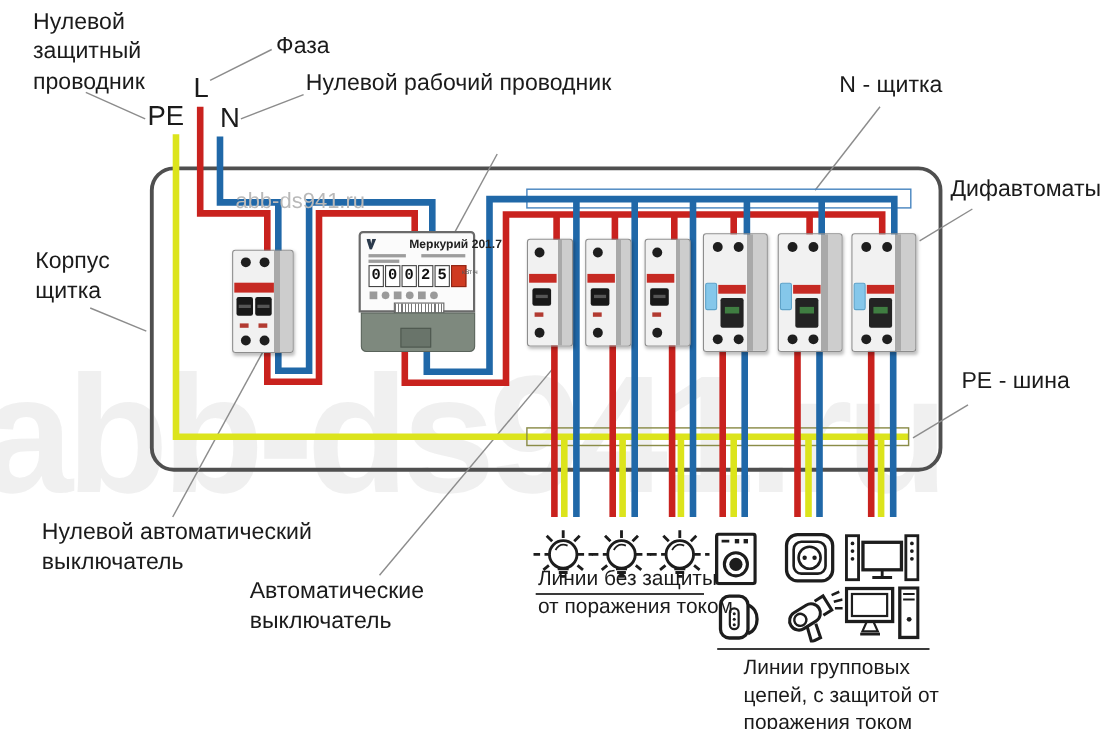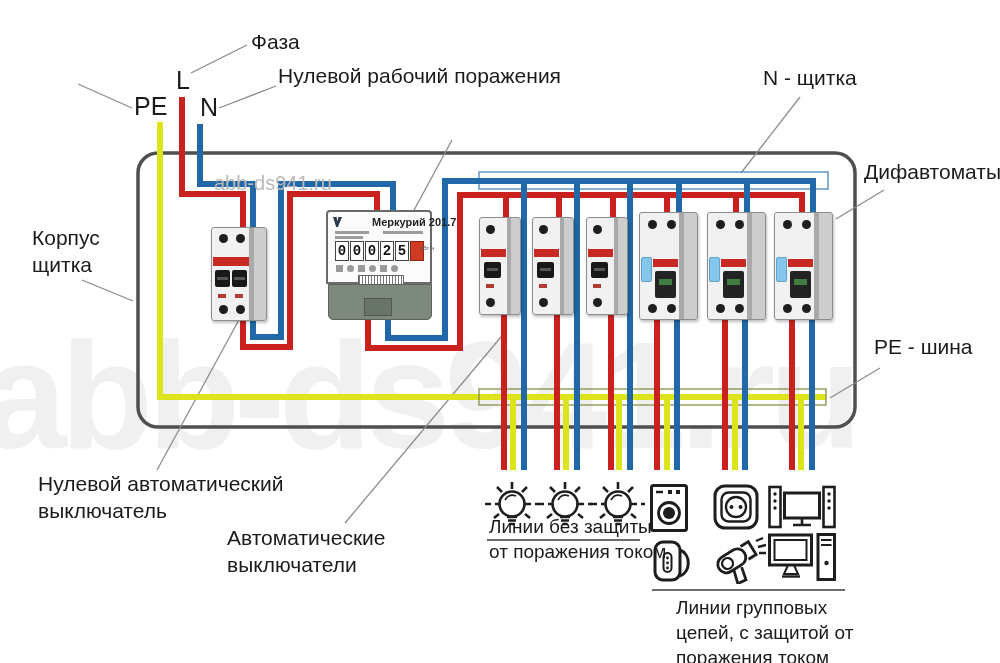--- a/index.html
+++ b/index.html
@@ -94,28 +94,29 @@
     <path d="M388,318 L388,338 L445,338 L445,181 L813,181 L813,217"></path>
     <path d="M524,181V470 M577,181V470 M630,181V470"></path>
     <path d="M679,181V219 M747,181V219"></path>
     <path d="M677,315V470 M745,315V470 M812,315V470"></path>
   </g>
 
   <line x1="487" y1="540" x2="640" y2="540" stroke="#3a3a3a" stroke-width="1.6"></line>
   <line x1="652" y1="590" x2="845" y2="590" stroke="#3a3a3a" stroke-width="1.6"></line>
 </svg>
 
+<div class="lbl" style="left:30px;top:6px;width:118px;">Нулевой защитный проводник</div>
 <div class="lbl" style="left:251px;top:28px;">Фаза</div>
-<div class="lbl" style="left:278px;top:62px;width:320px;">Нулевой рабочий поражения</div>
+<div class="lbl" style="left:278px;top:62px;width:320px;">Нулевой рабочий проводник</div>
 <div class="lbl" style="left:763px;top:64px;">N - щитка</div>
 <div class="lbl" style="left:864px;top:158px;">Дифавтоматы</div>
 <div class="lbl" style="left:874px;top:333px;">PE - шина</div>
 <div class="lbl" style="left:32px;top:224px;width:95px;">Корпус щитка</div>
 <div class="lbl" style="left:38px;top:470px;width:280px;">Нулевой автоматический выключатель</div>
-<div class="lbl" style="left:227px;top:524px;width:180px;">Автоматические выключатели</div>
+<div class="lbl" style="left:227px;top:524px;width:180px;">Автоматические выключатель</div>
 <div class="lbl small" style="left:489px;top:514px;width:180px;">Линии без защиты от поражения током</div>
 <div class="lbl small" style="left:676px;top:595px;width:190px;">Линии групповых цепей, с защитой от поражения током</div>
 <div class="term" style="left:134px;top:92px;">PE</div>
 <div class="term" style="left:176px;top:66px;">L</div>
 <div class="term" style="left:200px;top:93px;">N</div>
 
 <div class="dev brk" style="left:211px;top:227px;width:54px;height:92px;">
   <div class="screw" style="left:7px;top:6px;"></div>
   <div class="screw" style="left:24px;top:6px;"></div>
   <div class="redband" style="left:1px;top:29px;width:36px;height:9px;"></div>

